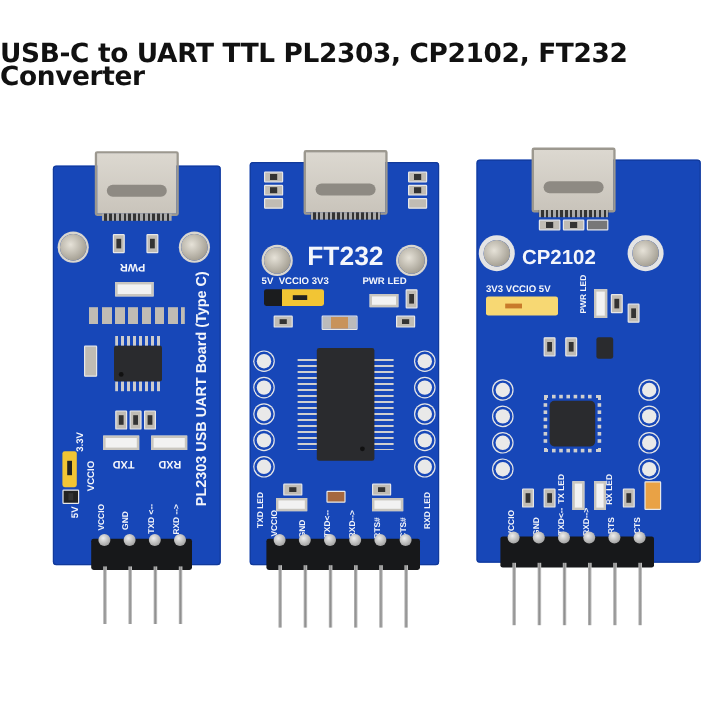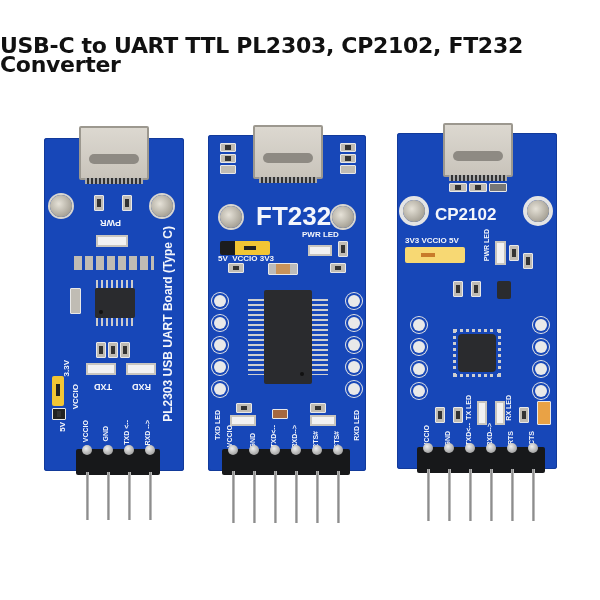--- a/index.html
+++ b/index.html
@@ -97,22 +97,22 @@
       <div class="teeth"></div>
     </div>
   <div class="smd dark" style="left:12px; top:8px; width:14px; height:7px;"></div>
   <div class="smd dark" style="left:12px; top:19px; width:14px; height:7px;"></div>
   <div class="smd" style="left:12px; top:30px; width:14px; height:7px;"></div>
   <div class="smd dark" style="left:132px; top:8px; width:14px; height:7px;"></div>
   <div class="smd dark" style="left:132px; top:19px; width:14px; height:7px;"></div>
   <div class="smd" style="left:132px; top:30px; width:14px; height:7px;"></div>
   <div class="screw" style="left:12px; top:71px;"></div>
   <div class="screw" style="left:124px; top:71px;"></div>
-  <div class="silk" style="left:48px; top:66px; font-size:26px;">FT232</div>
-  <div class="silk" style="left:10px; top:95px; font-size:8px; white-space:pre;margin-top:24px;">5V  VCCIO 3V3</div>
+  <div class="silk" style="left:48px; top:66px; font-size:22px;">FT232</div>
+  <div class="silk" style="left:10px; top:95px; font-size:8px; white-space:pre;">5V  VCCIO 3V3</div>
   <div class="silk" style="left:94px; top:95px; font-size:8px;">PWR LED</div>
   <div class="jumper" style="left:12px; top:106px; width:50px; height:14px; background:linear-gradient(90deg,#1b1c1e 0 30%,#f2c534 30%);">
       <div class="slot" style="left:24px; top:5px; width:12px; height:4px;"></div>
     </div>
   <div class="led" style="left:100px; top:110px; width:20px; height:7px;"></div>
   <div class="smd dark" style="left:130px; top:106px; width:8px; height:14px;"></div>
   <div class="smd dark" style="left:20px; top:128px; width:14px; height:8px;"></div>
   <div class="smd" style="left:60px; top:128px; width:28px; height:10px; background:linear-gradient(90deg,#bbb 0 25%,#c8935a 25% 75%,#bbb 75%);"></div>
   <div class="smd dark" style="left:122px; top:128px; width:14px; height:8px;"></div>
   <div class="pad" style="left:6px; top:160px;"></div>
@@ -151,21 +151,21 @@
       <div class="pinhead" style="left:111px;"></div>
   </div>
 </div>
 <div class="pinleg" style="left:232px; top:471px; height:52px;"></div>
 <div class="pinleg" style="left:253px; top:471px; height:52px;"></div>
 <div class="pinleg" style="left:274px; top:471px; height:52px;"></div>
 <div class="pinleg" style="left:295px; top:471px; height:52px;"></div>
 <div class="pinleg" style="left:316px; top:471px; height:52px;"></div>
 <div class="pinleg" style="left:337px; top:471px; height:52px;"></div>
 
-<div class="board" style="left:397px; top:133px; width:160px; height:336px;">
+<div class="board" style="left:397px; top:133px; width:187px; height:336px;">
   <div class="usbc" style="left:46px; top:-10px; width:66px; height:50px;">
       <div class="mouth"></div>
       <div class="teeth"></div>
     </div>
   <div class="smd dark" style="left:52px; top:50px; width:16px; height:7px;"></div>
   <div class="smd dark" style="left:72px; top:50px; width:16px; height:7px;"></div>
   <div class="smd" style="left:92px; top:50px; width:16px; height:7px; background:#777;"></div>
   <div class="screw" style="left:6px; top:67px; box-shadow:0 0 0 4px #e4e4e4;"></div>
   <div class="screw" style="left:130px; top:67px; box-shadow:0 0 0 4px #e4e4e4;"></div>
   <div class="silk" style="left:38px; top:72px; font-size:17px;">CP2102</div>

